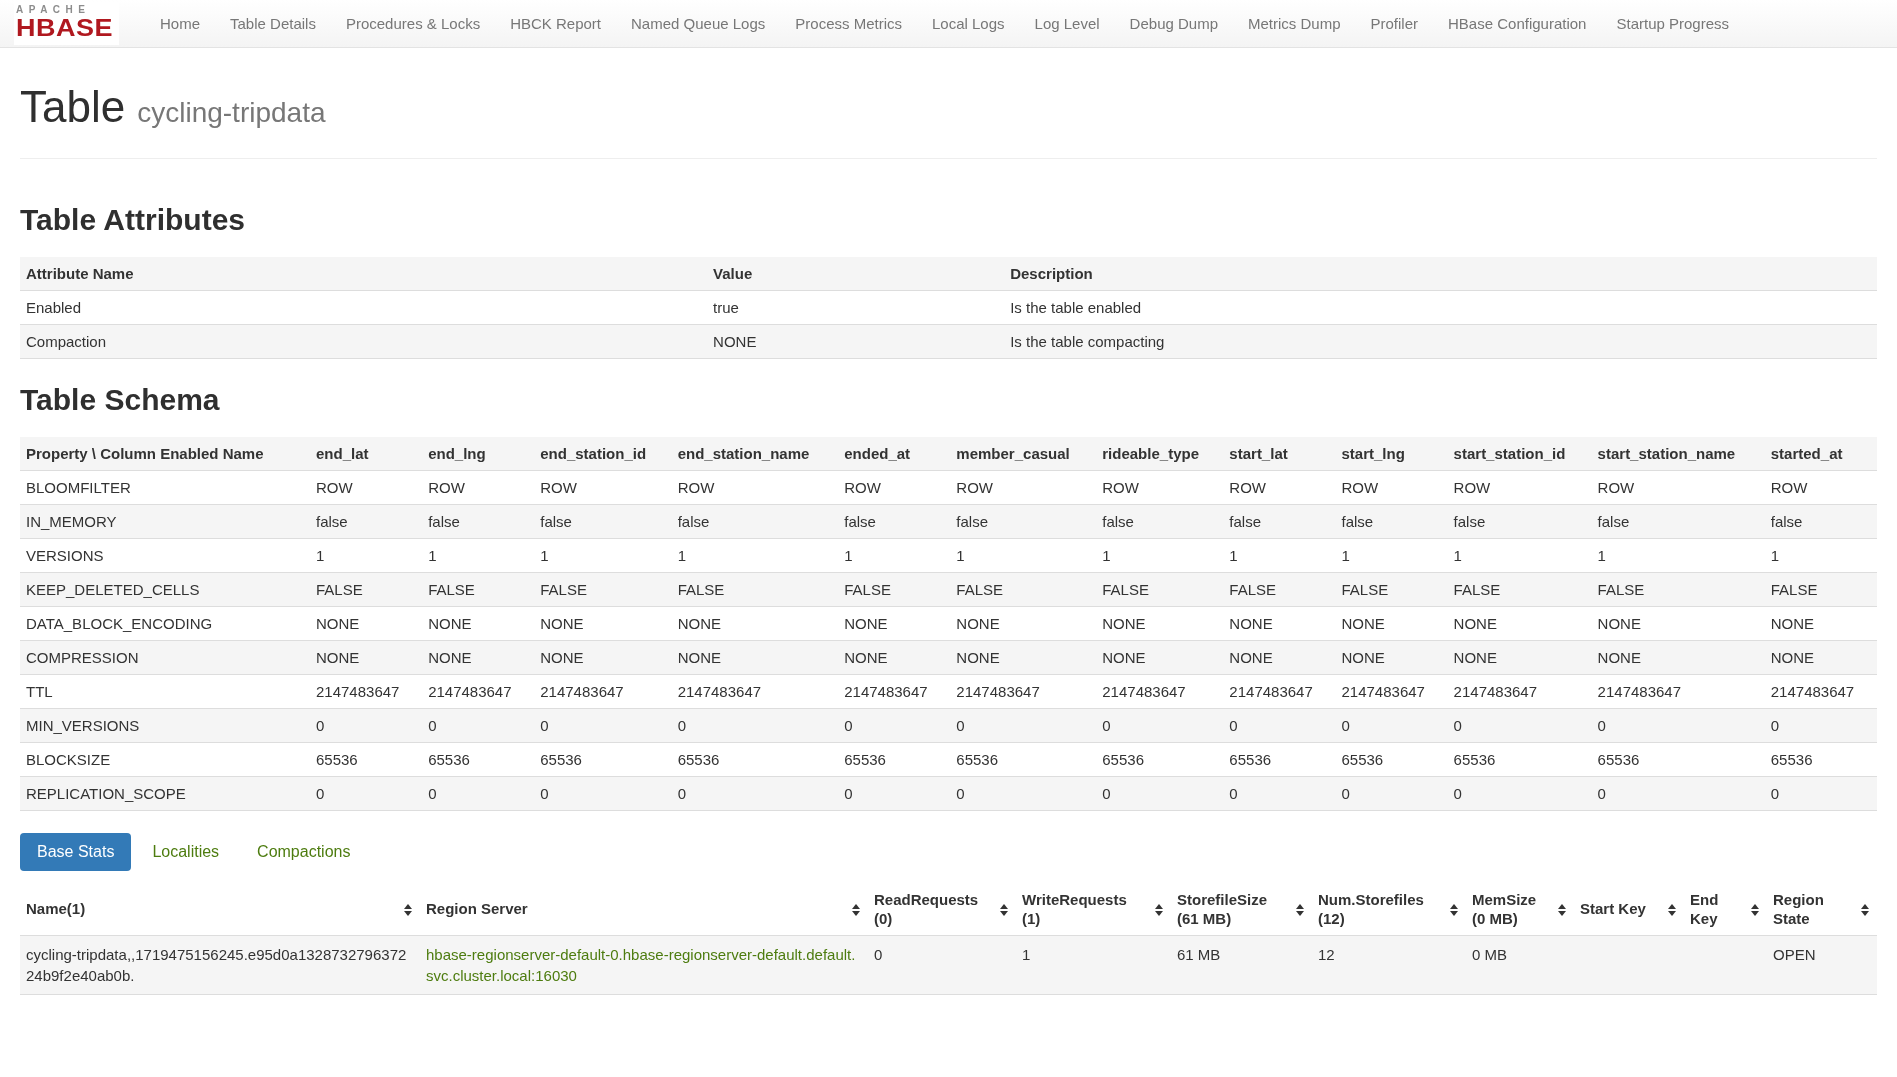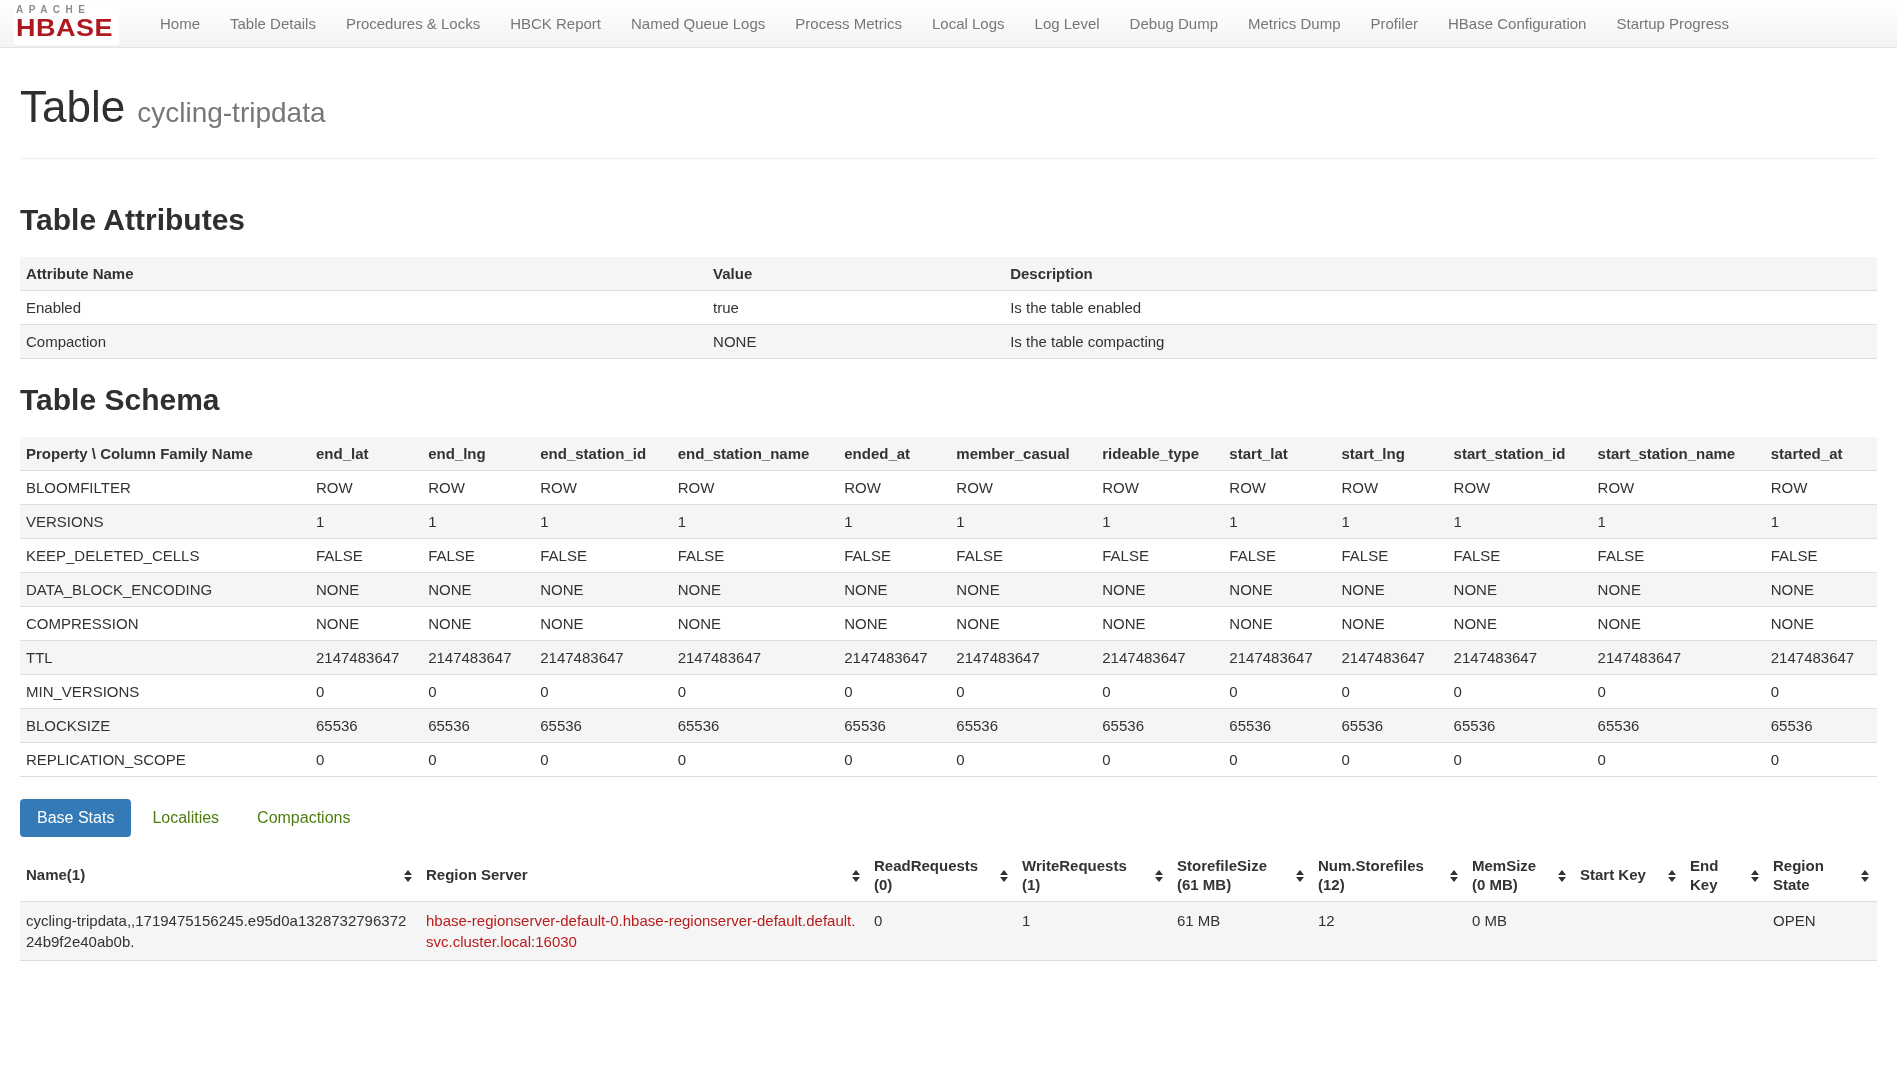--- a/index.html
+++ b/index.html
@@ -120,21 +120,21 @@
     border-left: 4px solid transparent; border-right: 4px solid transparent;
     border-bottom: 5px solid #333; margin-bottom: 2px;
   }
   .sorter .arr-down {
     width: 0; height: 0;
     border-left: 4px solid transparent; border-right: 4px solid transparent;
     border-top: 5px solid #333;
   }
   .regions-table td { line-height: 1.4; }
   td.cell-name { word-break: break-all; }
-  a.region-server-link { color: #b91c1c; text-decoration: none; word-break: break-all; cursor: pointer; }
+  a.region-server-link { color: #4d7c0f; text-decoration: none; word-break: break-all; cursor: pointer; }
 </style>
 </head>
 <body>
 
 <div class="navbar">
   <a class="brand">
     <span class="brand-top">APACHE</span>
     <span class="brand-bottom">HBASE</span>
   </a>
   <div class="nav-items">
@@ -189,21 +189,21 @@
       </tbody>
   </table>
 
   <h2 class="section-heading tight">Table Schema</h2>
   <table class="schema-table tbl-gray-head">
     <colgroup>
         <col class="prop">
       </colgroup>
     <thead>
         <tr id="schema-head">
-          <th>Property \ Column Family Name</th>
+          <th>Property \ Column Enabled Name</th>
           <th>end_lat</th>
           <th>end_lng</th>
           <th>end_station_id</th>
           <th>end_station_name</th>
           <th>ended_at</th>
           <th>member_casual</th>
           <th>rideable_type</th>
           <th>start_lat</th>
           <th>start_lng</th>
           <th>start_station_id</th>
@@ -219,20 +219,35 @@
           <td>ROW</td>
           <td>ROW</td>
           <td>ROW</td>
           <td>ROW</td>
           <td>ROW</td>
           <td>ROW</td>
           <td>ROW</td>
           <td>ROW</td>
           <td>ROW</td>
           <td>ROW</td>
+        </tr>
+        <tr>
+          <td>IN_MEMORY</td>
+          <td>false</td>
+          <td>false</td>
+          <td>false</td>
+          <td>false</td>
+          <td>false</td>
+          <td>false</td>
+          <td>false</td>
+          <td>false</td>
+          <td>false</td>
+          <td>false</td>
+          <td>false</td>
+          <td>false</td>
         </tr>
         <tr>
           <td>VERSIONS</td>
           <td>1</td>
           <td>1</td>
           <td>1</td>
           <td>1</td>
           <td>1</td>
           <td>1</td>
           <td>1</td>

